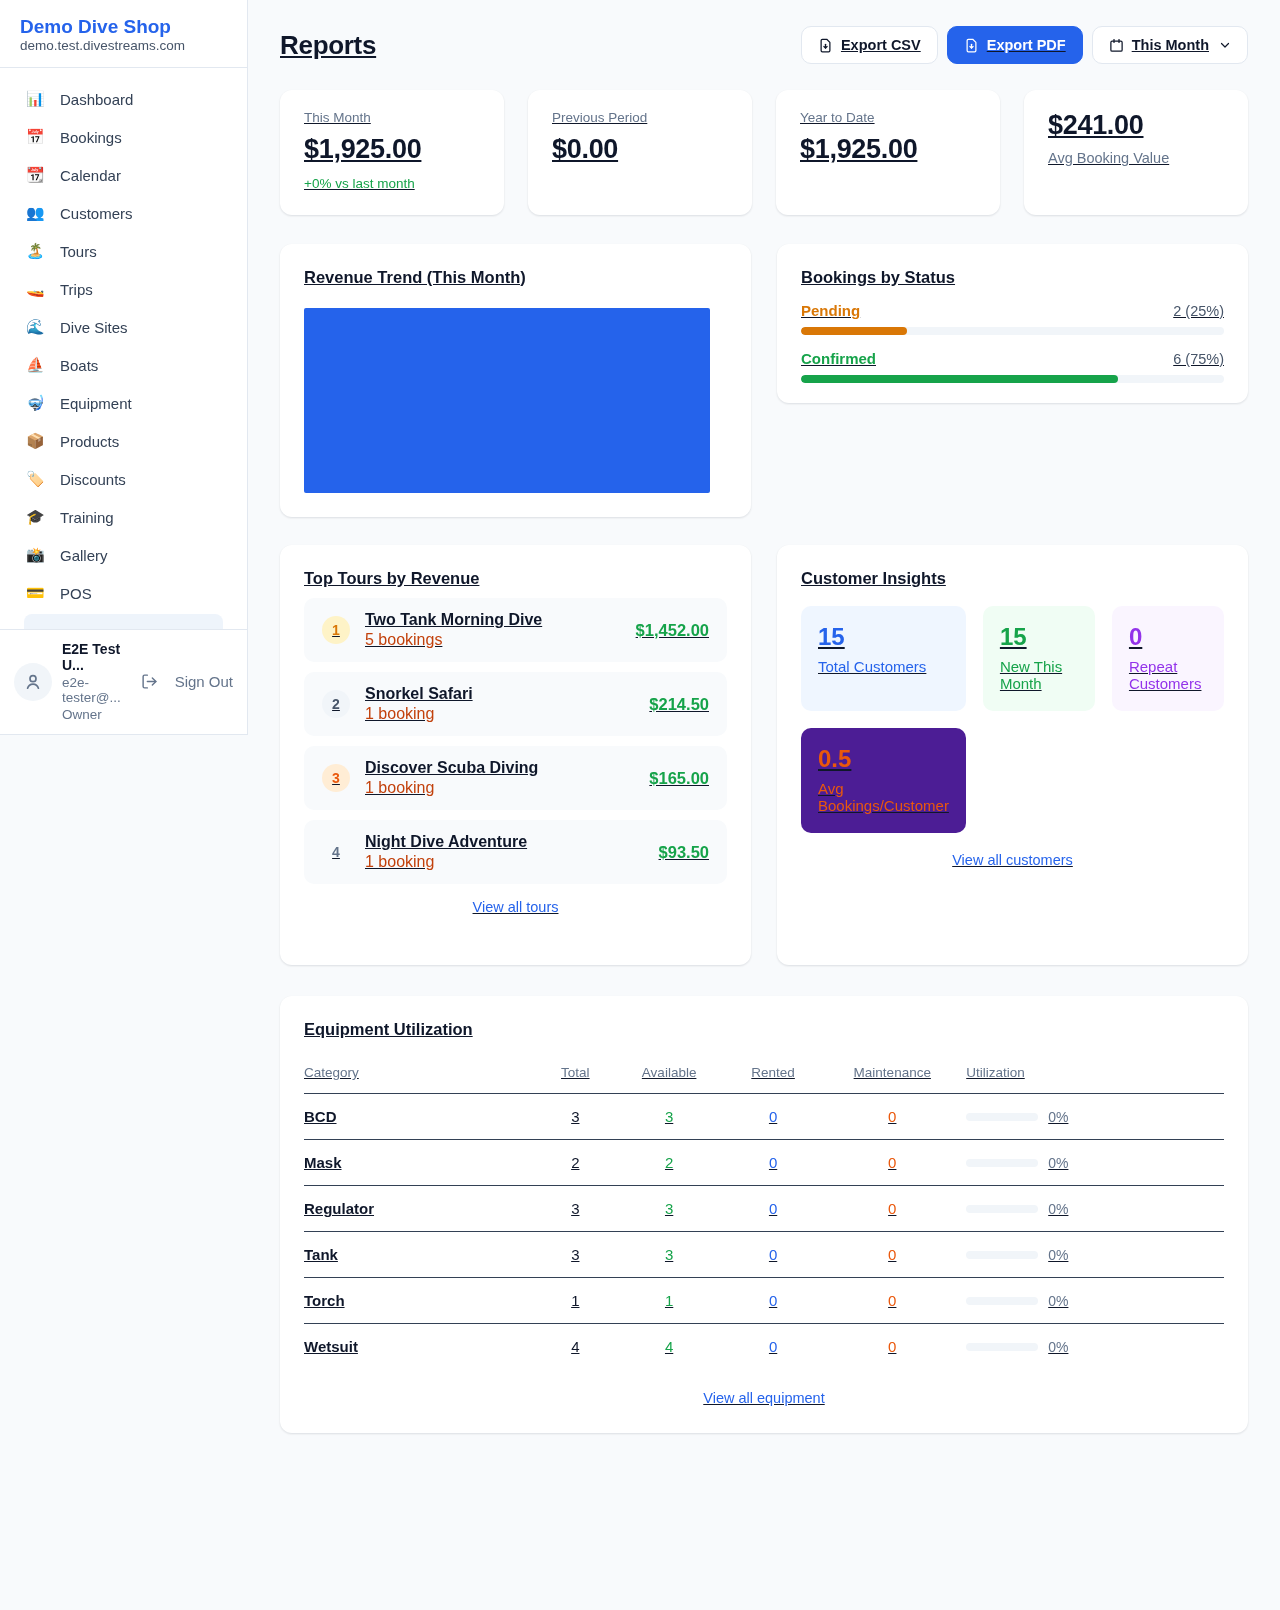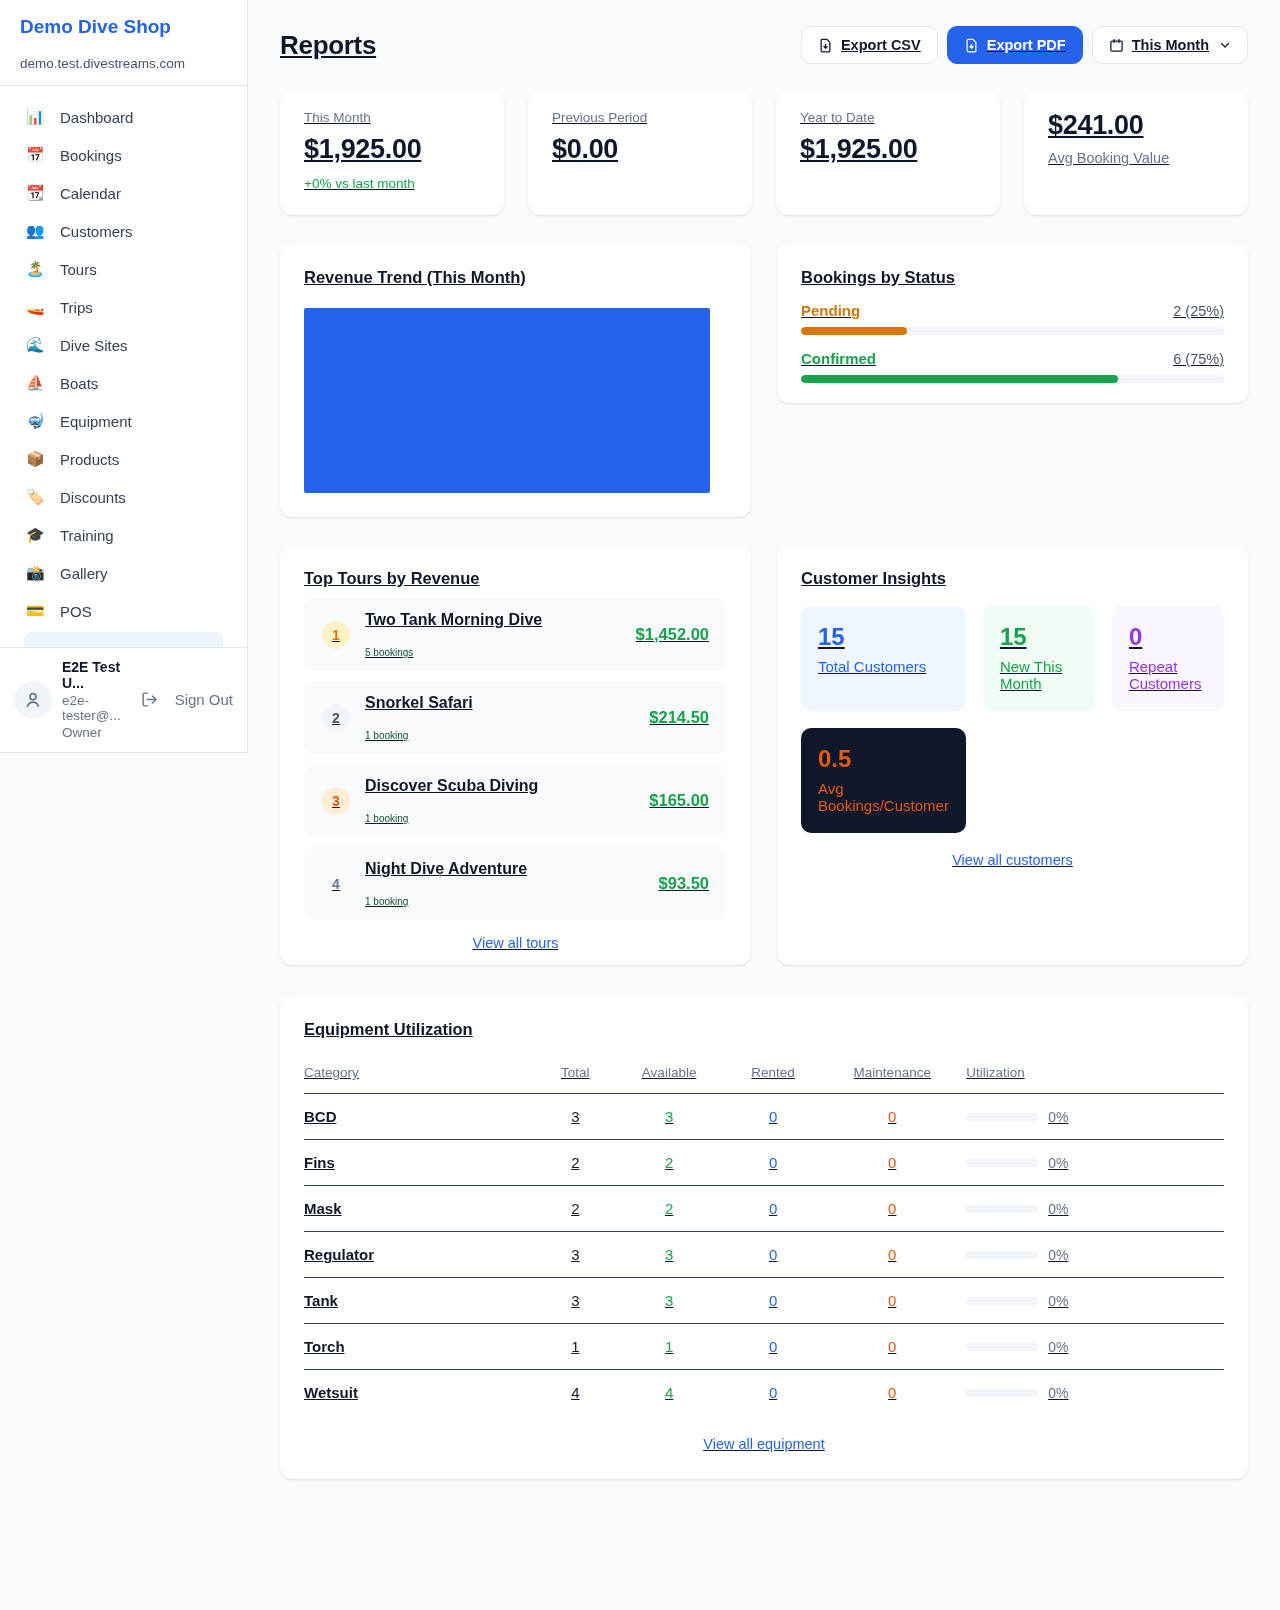--- a/index.html
+++ b/index.html
@@ -13,21 +13,21 @@
   }
   
   .sidebar {
     position: absolute; left: 0; top: 0; width: 248px;
     background: #ffffff;
     border-right: 1px solid #e2e8f0;
     border-bottom: 1px solid #e2e8f0;
   }
   .brand { padding: 16px 20px 14px; }
   .brand-name { color: #2563eb; font-size: 19px; font-weight: 700; }
-  .brand-domain { color: #475569; font-size: 13.5px; margin-top: 18px; }
+  .brand-domain { color: #475569; font-size: 13.5px; margin-top: 0; }
   .side-divider { border-top: 1px solid #e2e8f0; }
   .nav { padding: 12px 12px 0; }
   .nav-item {
     display: flex; align-items: center; gap: 14px;
     padding: 10px 14px; border-radius: 8px;
     font-size: 15px; color: #334155; cursor: pointer;
   }
   .nav-item .emoji { width: 20px; text-align: center; font-size: 15px;
     font-family: "DejaVu Sans", sans-serif; }
   .nav-partial {
@@ -99,21 +99,21 @@
     background: #f8fafc; border-radius: 10px;
     padding: 13px 18px; margin-top: 10px; cursor: pointer;
   }
   .tour-row:first-of-type { margin-top: 19px; }
   .rank {
     width: 28px; height: 28px; border-radius: 50%; flex: none;
     display: flex; align-items: center; justify-content: center;
     font-size: 14px; font-weight: 600;
   }
   .tour-name { font-size: 16px; font-weight: 600; color: #0f172a; }
-  .tour-bookings { font-size: 10px; color: #14532d; margin-top: 18px; }
+  .tour-bookings { font-size: 16px; color: #c2410c; margin-top: 2px; }
   .tour-revenue { margin-left: auto; font-size: 16.5px; font-weight: 700; color: #16a34a; }
   .view-link {
     display: block; text-align: center; margin-top: 15px;
     color: #2563eb; font-size: 14.5px; cursor: pointer; background: none; border: none;
     font-family: inherit; width: 100%;
   }
   
   .insights-card { padding: 24px; height: 420px; }
   .tiles { display: grid; grid-template-columns: 1fr 1fr 1fr; gap: 17px; margin-top: 18px; }
   .tile { border-radius: 10px; padding: 17px 17px 19px; }
@@ -370,21 +370,21 @@
           <div class="tile-label">Total Customers</div>
         </div>
         <div class="tile" style="background: rgb(240, 253, 244); color: rgb(22, 163, 74);">
           <div class="tile-value">15</div>
           <div class="tile-label">New This Month</div>
         </div>
         <div class="tile" style="background: rgb(250, 245, 255); color: rgb(147, 51, 234);">
           <div class="tile-value">0</div>
           <div class="tile-label">Repeat Customers</div>
         </div>
-        <div class="tile" style="background: #0f172a; color: rgb(234, 88, 12);">
+        <div class="tile" style="background: #4c1d95; color: rgb(234, 88, 12);">
           <div class="tile-value">0.5</div>
           <div class="tile-label">Avg Bookings/Customer</div>
         </div>
       </div>
       <button class="view-link">View all customers</button>
     </div>
   </div>
 
   <div class="card equip-card">
     <div class="card-title">Equipment Utilization</div>
@@ -407,33 +407,20 @@
           <td class="n-rent">0</td>
           <td class="n-maint">0</td>
           <td class="util-cell">
             <span class="util-wrap">
                 <span class="util-track"></span>
             <span class="util-pct">0%</span>
               </span>
           </td>
         </tr>
         <tr>
-          <td class="cat">Fins</td>
-          <td class="n-total">2</td>
-          <td class="n-avail">2</td>
-          <td class="n-rent">0</td>
-          <td class="n-maint">0</td>
-          <td class="util-cell">
-            <span class="util-wrap">
-                <span class="util-track"></span>
-            <span class="util-pct">0%</span>
-              </span>
-          </td>
-        </tr>
-        <tr>
           <td class="cat">Mask</td>
           <td class="n-total">2</td>
           <td class="n-avail">2</td>
           <td class="n-rent">0</td>
           <td class="n-maint">0</td>
           <td class="util-cell">
             <span class="util-wrap">
                 <span class="util-track"></span>
             <span class="util-pct">0%</span>
               </span>

